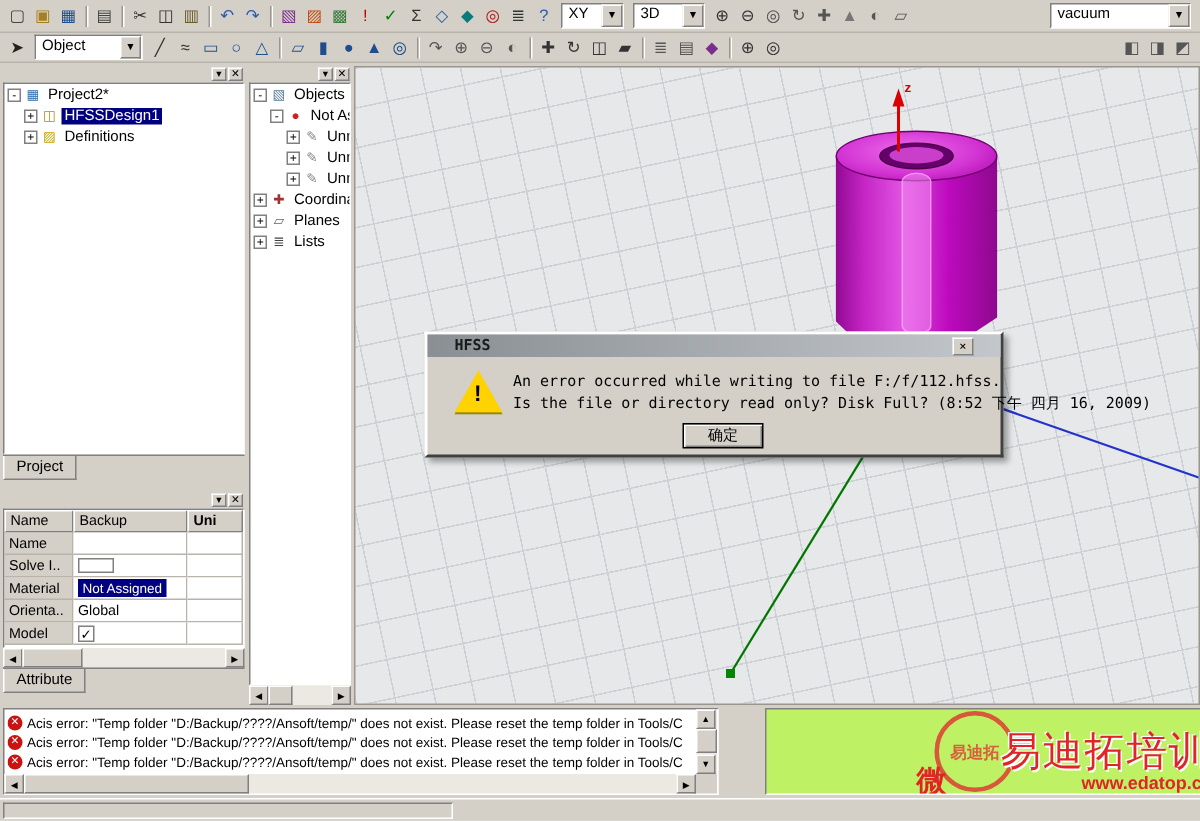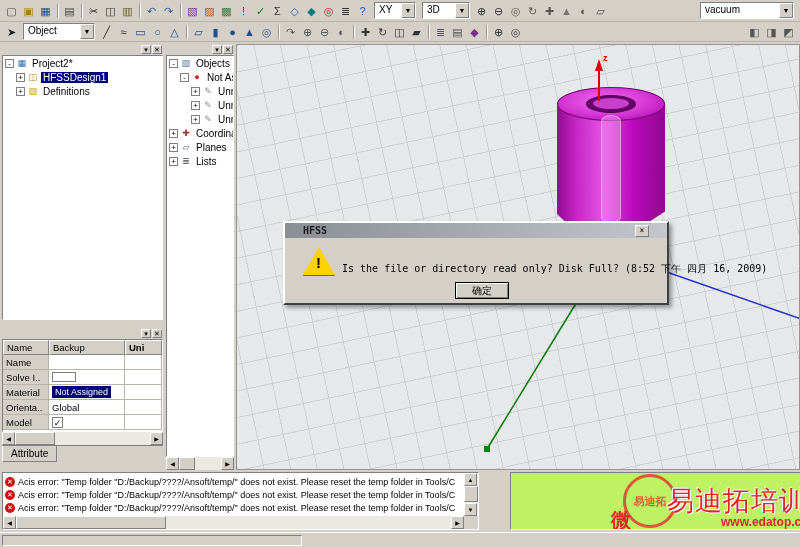--- a/index.html
+++ b/index.html
@@ -260,20 +260,23 @@
           <span class="expander">+</span>
           <span class="tree-ico" style="color: rgb(184, 134, 11);">◫</span>
           <span class="tree-label selected">HFSSDesign1</span>
         </div>
         <div class="tree-row" style="padding-left: 13px;">
           <span class="expander">+</span>
           <span class="tree-ico" style="color: rgb(200, 162, 0);">▨</span>
           <span class="tree-label">Definitions</span>
         </div>
       </div>
+    <div class="tabstrip">
+      <span class="tab">Project</span>
+    </div>
   </div>
 
   <div class="panel" style="left:2px; top:328px; width:161px; height:134px;">
     <div class="panel-cap">
       <span class="cap-btn">▾</span>
       <span class="cap-btn">✕</span>
     </div>
     <div class="panel-body prop-table">
       <div class="prop-head">
         <div class="pc ph ph-name">Name</div>
@@ -397,20 +400,21 @@
     </svg>
     <span id="z-label">z</span>
   </div>
 
   <div id="dialog">
     <div id="dialog-title">
       <span id="dialog-title-text">HFSS</span>
       <span id="dialog-close">×</span>
     </div>
     <div id="dlg-warning"></div>
+    <div class="dlg-line" id="dlg-line1">An error occurred while writing to file F:/f/112.hfss.</div>
     <div class="dlg-line" id="dlg-line2">Is the file or directory read only? Disk Full? (8:52 下午 四月 16, 2009)</div>
     <div id="dlg-ok">确定</div>
   </div>
 
   <div id="msg-panel">
     <div id="msg-list">
         <div class="msg-row">
           <span class="msg-ico">✕</span>
           <span class="msg-text">Acis error: "Temp folder "D:/Backup/????/Ansoft/temp/" does not exist. Please reset the temp folder in Tools/C</span>
         </div>

